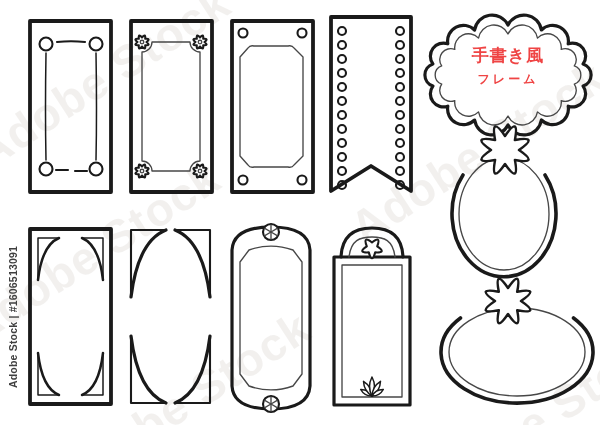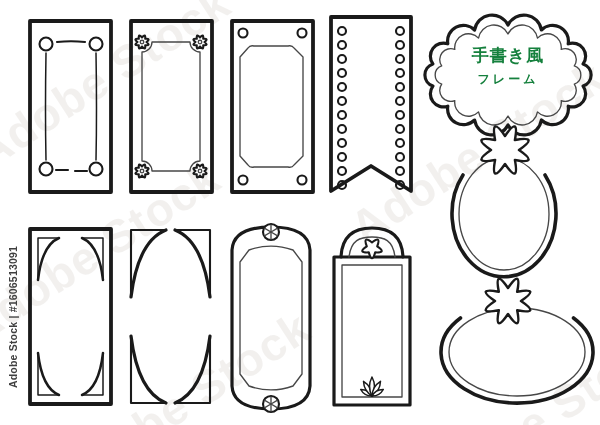--- a/index.html
+++ b/index.html
@@ -23,21 +23,21 @@
     color:var(--wm-diag,#8d7f70);opacity:.11;
     transform:rotate(-33deg);transform-origin:0 50%;
   }
   .wm-side{
     position:absolute;z-index:2;left:13px;top:317px;white-space:nowrap;
     transform:translate(-50%,-50%) rotate(-90deg);
     font-size:10.5px;font-weight:600;letter-spacing:.2px;color:var(--wm-side,#3f3f3f);
   }
   .badge-text{
     position:absolute;z-index:2;left:428px;top:44px;width:160px;text-align:center;
-    color:#15803d;font-weight:600;
+    color:#ef4444;font-weight:600;
   }
   .badge-text .l1{font-size:17px;line-height:24px;letter-spacing:1px;}
   .badge-text .l2{font-size:12px;line-height:22px;letter-spacing:3px;}
   .badge-text .l3{font-size:15px;line-height:22px;letter-spacing:5px;}
 </style>
 </head>
 <body>
 
 <div class="stage">
 

